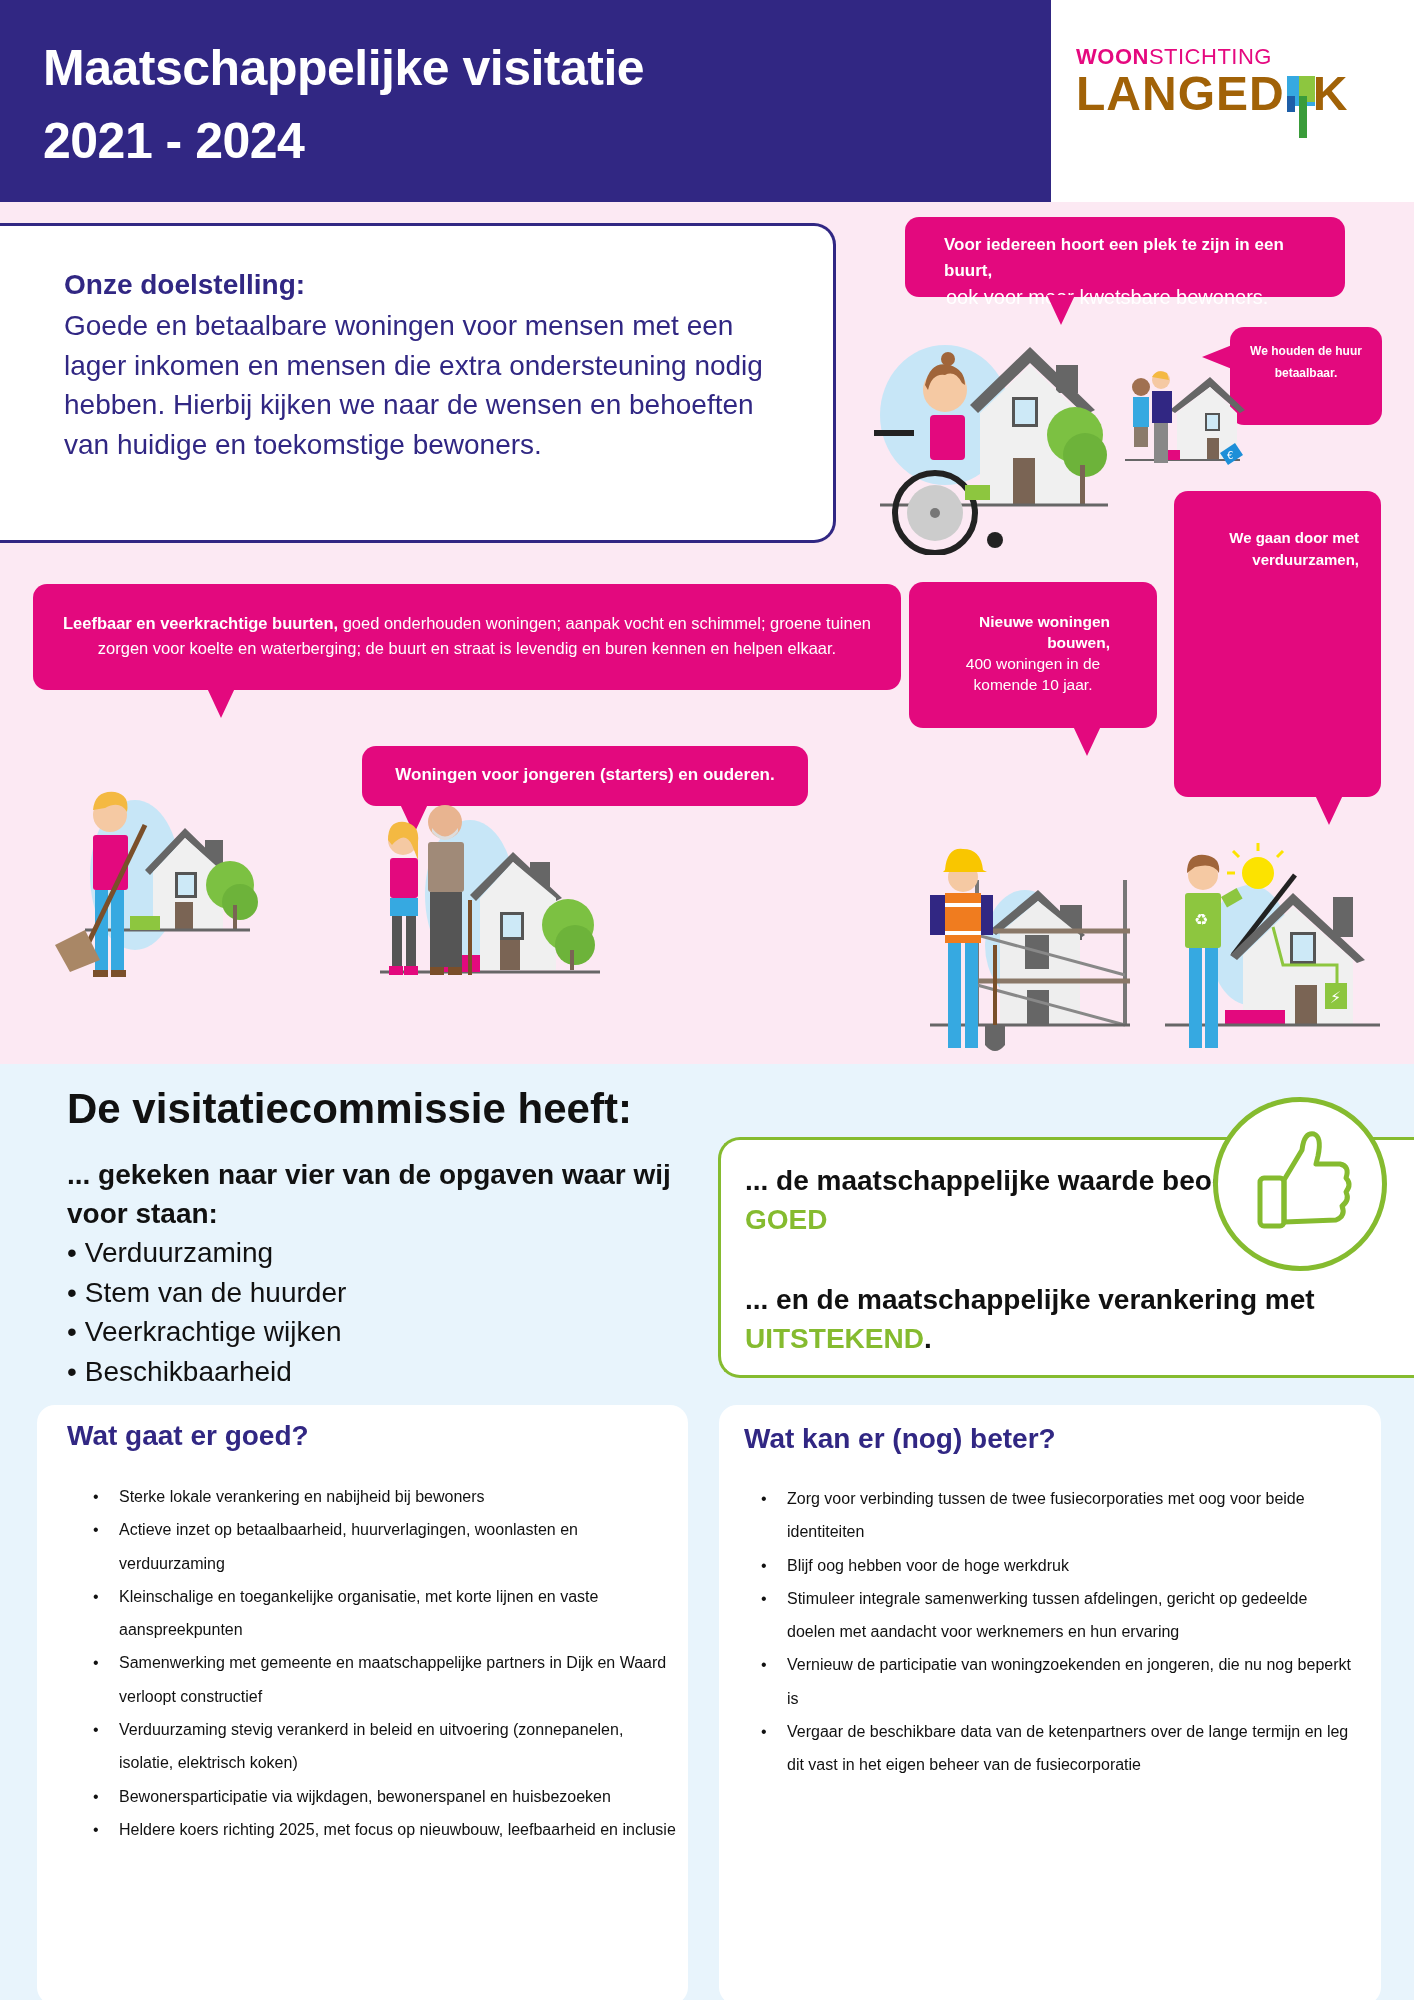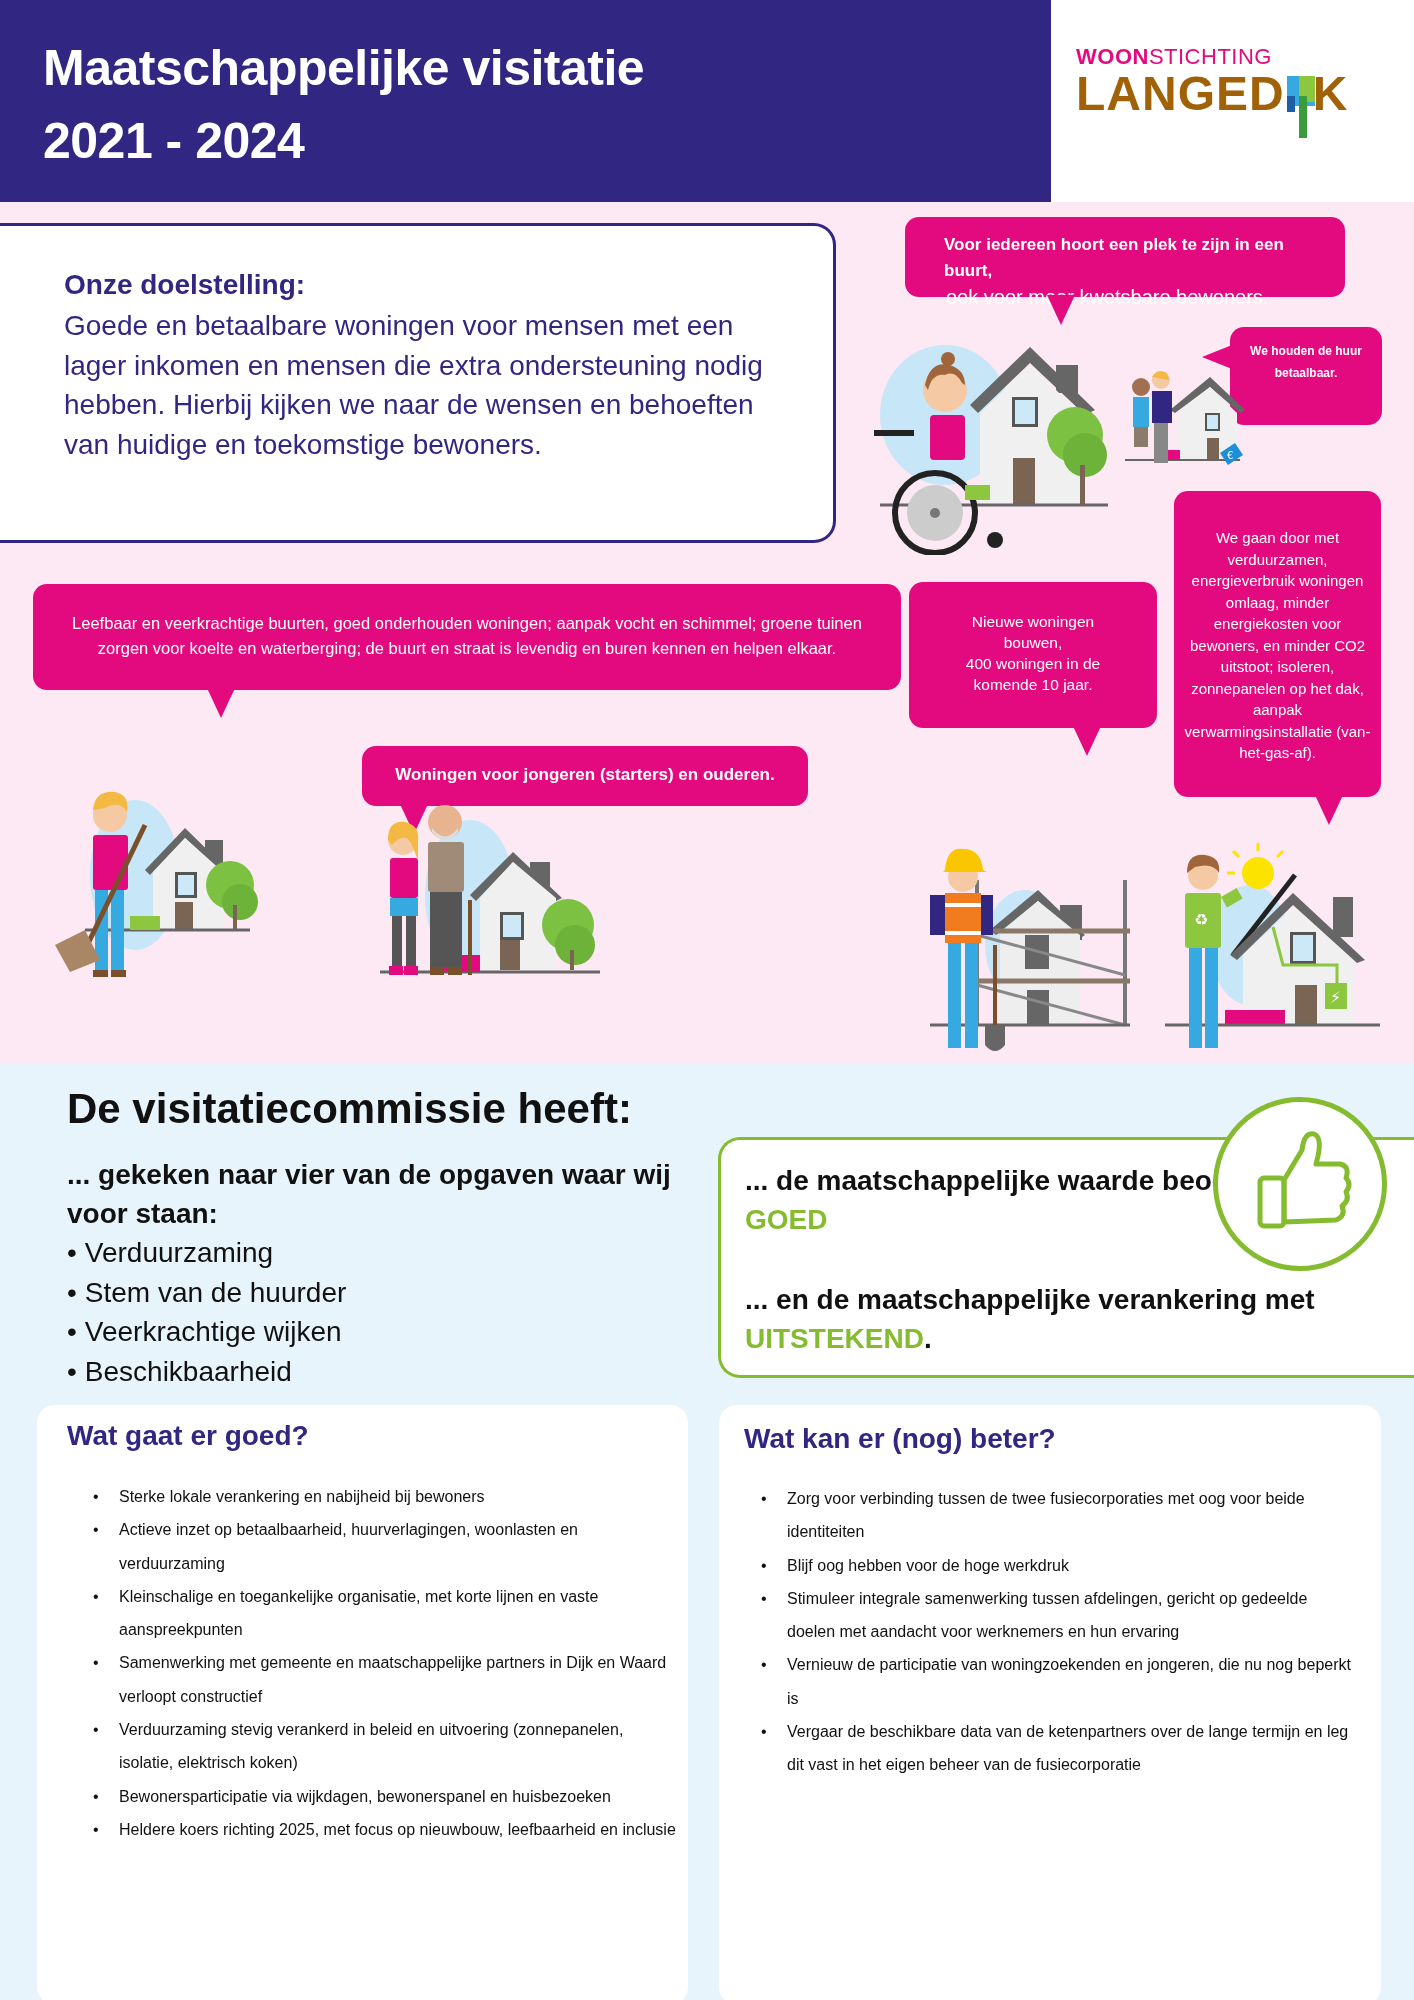--- a/index.html
+++ b/index.html
@@ -21,21 +21,21 @@
   .logo-bars .b2b { position: absolute; left: 12px; top: 28px; width: 8px; height: 42px; background: #3a9c3a; }
 
   
   .pink { position: absolute; left: 0; top: 202px; width: 1414px; height: 862px; background: #fce9f3; }
 
   .goal-box { position: absolute; left: -4px; top: 223px; width: 840px; height: 320px; background: #fff; border: 3px solid #312783; border-radius: 0 22px 22px 0; border-left: none; }
   .goal-title { position: absolute; left: 68px; top: 43px; font-size: 28px; font-weight: bold; color: #312783; }
   .goal-text { position: absolute; left: 68px; top: 80px; width: 720px; font-size: 28px; line-height: 39.5px; color: #312783; }
 
   .bubble { position: absolute; background: #e3097e; color: #fff; border-radius: 14px; text-align: center; font-size: 15px; line-height: 21px; }
-  .bubble b { font-weight: normal; }
+  .bubble b { font-weight: bold; text-align: right; }
   .bubble .tail { position: absolute; width: 0; height: 0; }
   .tail-down { border-left: 14px solid transparent; border-right: 14px solid transparent; border-top: 30px solid #e3097e; }
   .tail-left { border-top: 12px solid transparent; border-bottom: 12px solid transparent; border-right: 30px solid #e3097e; }
 
   .b1 { left: 905px; top: 217px; width: 440px; height: 80px; padding: 15px 14px; text-align: left; font-size: 17px; line-height: 26px; }
   .b1 .l1 { font-weight: bold; padding-left: 25px; display: block; }
   .b1 .l2 { padding-left: 27px; display: block; font-size: 20px; }
   .b2 { left: 1230px; top: 327px; width: 152px; height: 98px; padding: 13px 8px; font-weight: bold; font-size: 12px; line-height: 22px; }
   .b3 { left: 33px; top: 584px; width: 868px; height: 106px; padding: 27px 20px; font-size: 16.5px; line-height: 25px; }
   .b4 { left: 362px; top: 746px; width: 446px; height: 60px; padding: 18px 10px; font-weight: bold; font-size: 17px; }
@@ -114,21 +114,20 @@
 </div>
 
 <div class="bubble b5">
   <b style="display:block; padding:0 25px;">Nieuwe woningen bouwen,</b>
   <span style="display:block; padding:0 14px;">400 woningen in de komende 10 jaar.</span>
   <span class="tail tail-down" style="left:164px; top:144px;"></span>
 </div>
 
 <div class="bubble b6">
   <b style="display:block; padding:0 14px;">We gaan door met verduurzamen,</b>
-  <span style="display:block;">energieverbruik woningen omlaag, minder energiekosten voor bewoners, en minder CO2 uitstoot; isoleren, zonnepanelen op het dak, aanpak verwarmingsinstallatie (van-het-gas-af).</span>
   <span class="tail tail-down" style="left:141px; top:304px;"></span>
 </div>
 
 <svg class="illus" style="left:870px; top:335px;" width="240" height="220" viewBox="0 0 240 220">
   <ellipse cx="75" cy="80" rx="65" ry="70" fill="#c7e6f7"></ellipse>
   <polygon points="100,70 160,12 225,75 215,80 160,28 108,78" fill="#666"></polygon>
   <rect x="186" y="30" width="22" height="28" fill="#666"></rect>
   <polygon points="110,78 160,30 210,78 210,170 110,170" fill="#f0f0f0"></polygon>
   <rect x="142" y="62" width="26" height="30" fill="#555"></rect>
     <rect x="145" y="65" width="20" height="24" fill="#cde9f7"></rect>

